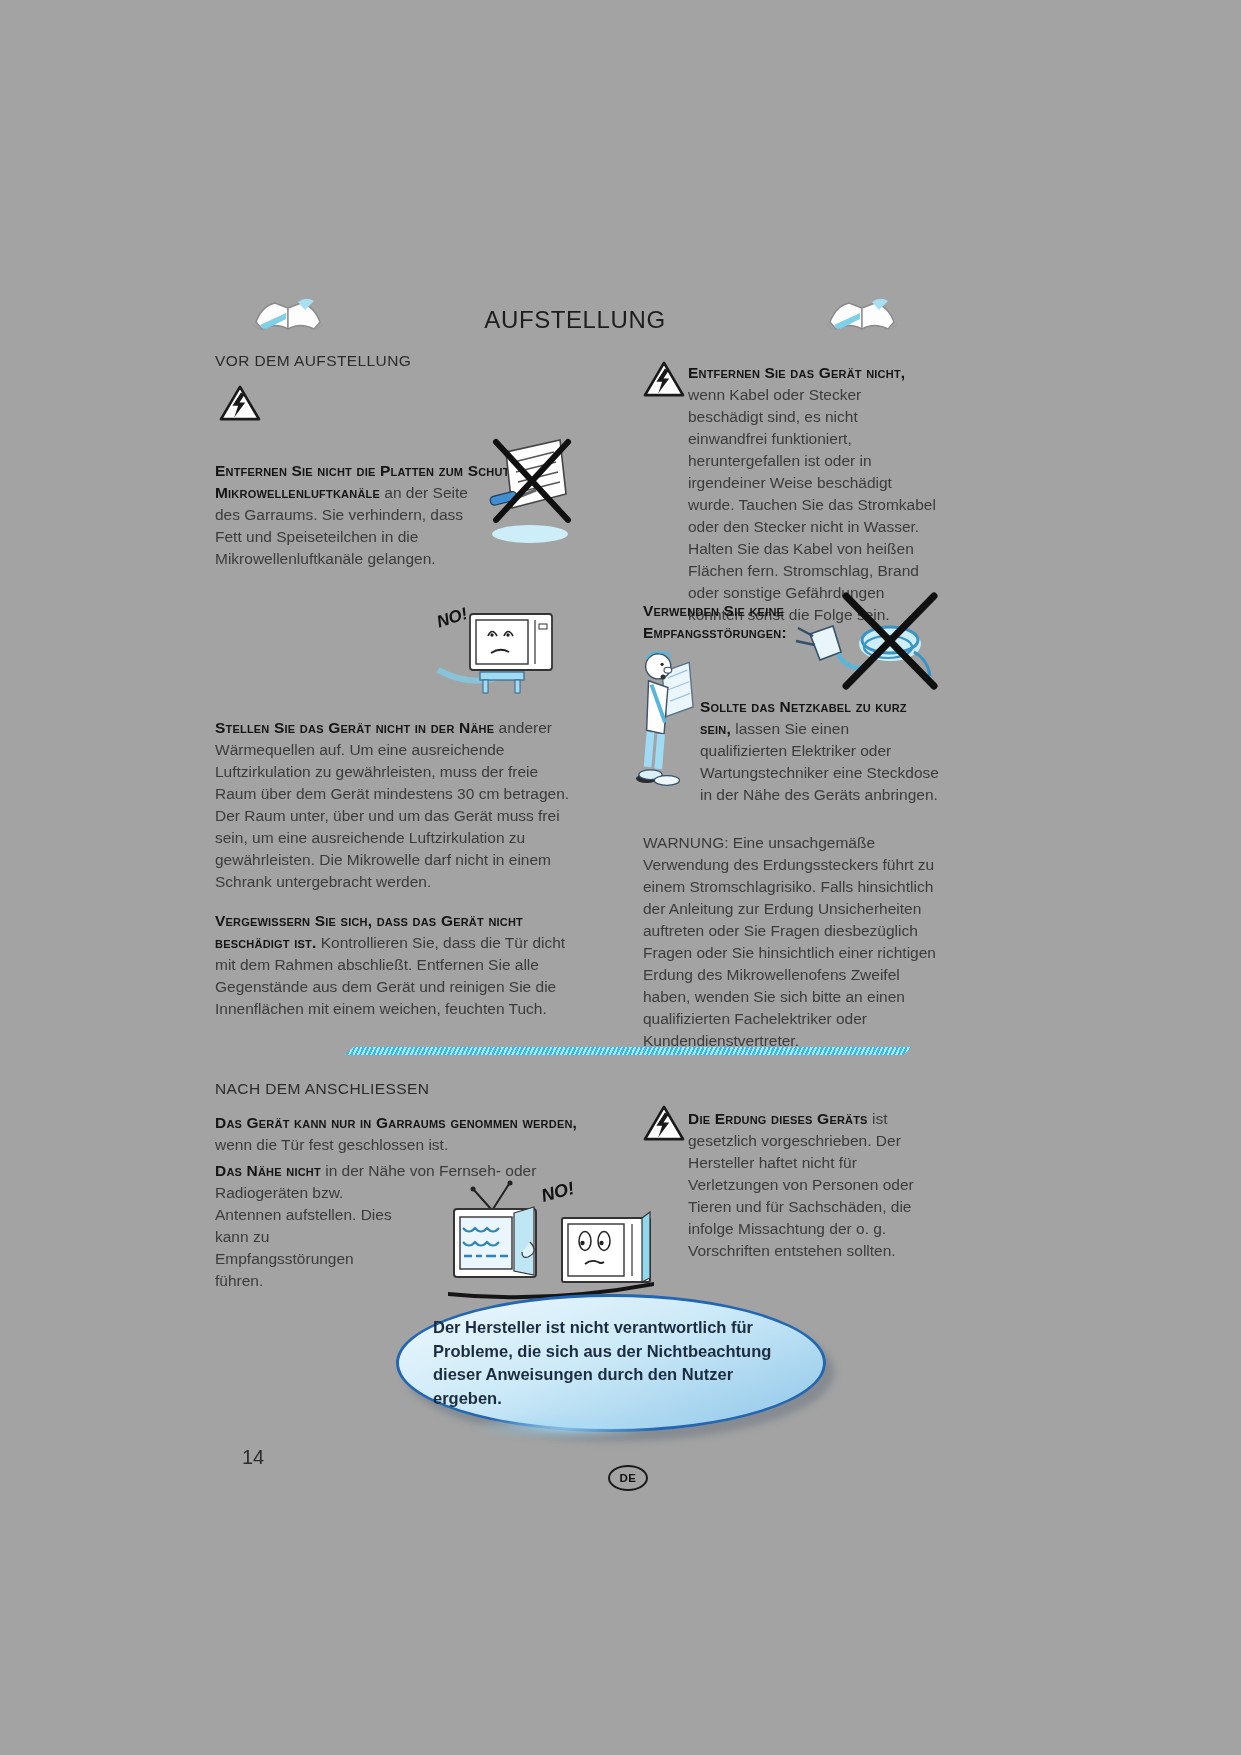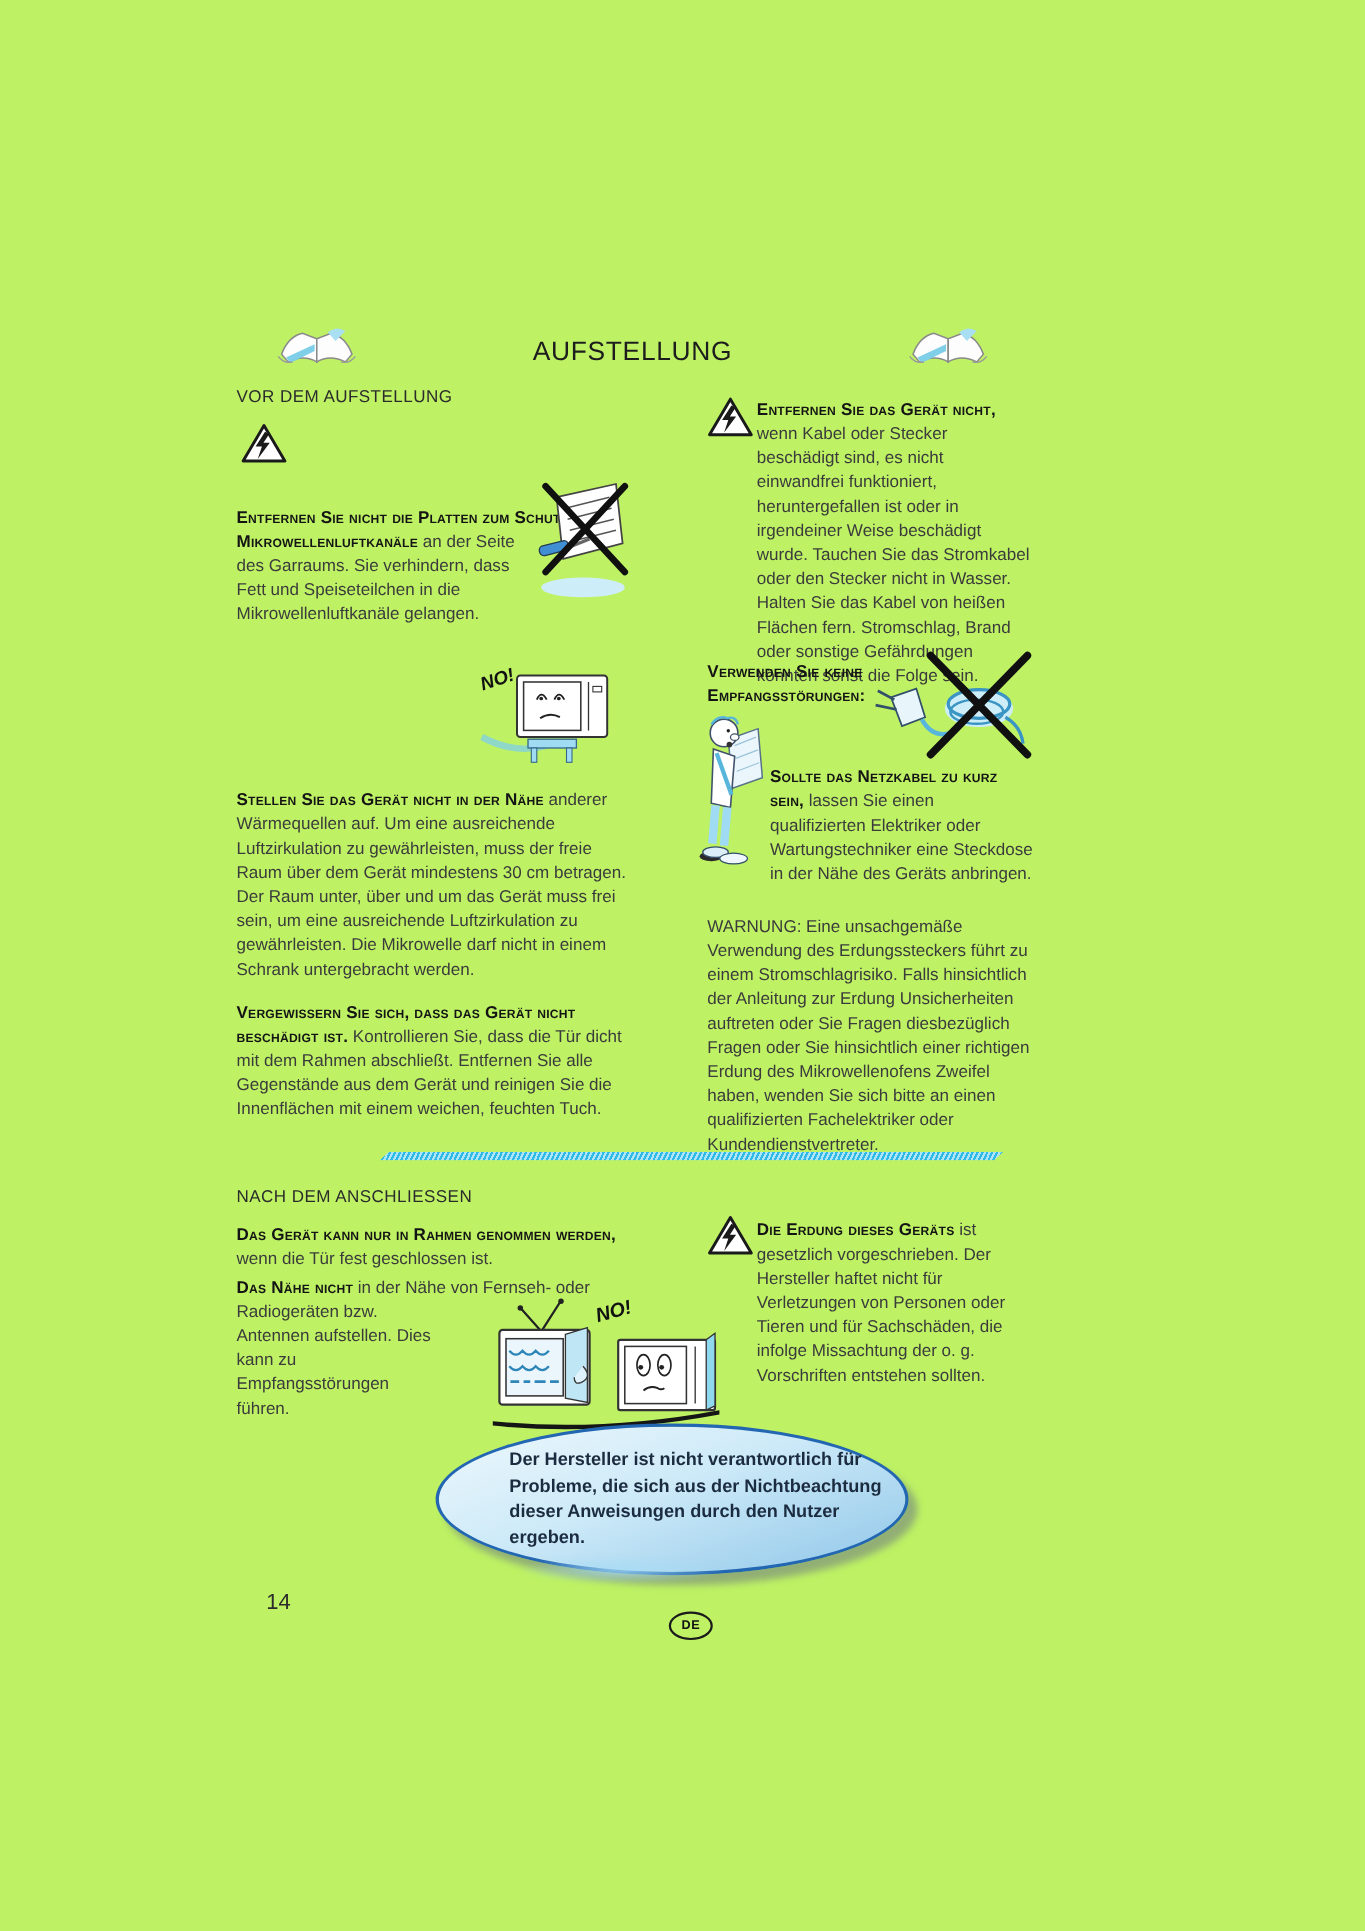--- a/index.html
+++ b/index.html
@@ -1,17 +1,17 @@
 <!DOCTYPE html>
 <html><head>
 <meta charset="utf-8">
 <style>
   html,body { margin:0; padding:0; background:#ffffff; }
   .page {
-    position:relative; width:1241px; height:1755px; background:#bef264;
+    position:relative; width:1241px; height:1755px; background:#a3a3a3;
     font-family:"Liberation Sans", sans-serif; color:#3b3b3b; overflow:hidden;
   }
   .abs { position:absolute; }
   .title {
     font-size:24px; letter-spacing:0.6px; color:#1d1d1d; text-align:center;
   }
   .sect-heading {
     font-size:15.5px; letter-spacing:0.4px; color:#2b2b2b;
   }
   .para { font-size:15.5px; line-height:22px; color:#3b3b3b; text-align:left; }
@@ -20,21 +20,21 @@
   }
   .float-spacer { float:right; }
   .divider {
     background:repeating-linear-gradient(115deg,#2fb9e7 0 2px,#aee6f7 2px 4px);
     clip-path:polygon(1.5% 0, 100% 0, 98.5% 100%, 0 100%);
   }
   .bubble {
     border:3px solid #2366b1; border-radius:50%;
     background:linear-gradient(160deg,#eef8fd 0%,#cdeaf8 45%,#8fc6e9 100%);
     box-shadow:8px 9px 7px rgba(110,120,132,0.55);
-    display:flex; align-items:center;justify-content:flex-end;
+    display:flex; align-items:center;
   }
   .bubble-text {
     font-weight:700; color:#1c2c40; font-size:16.5px; line-height:23.5px;
     padding-left:34px; width:360px;
   }
   .bubble-swoosh {
     border-radius:50%; filter:blur(2px);
     background:radial-gradient(ellipse at center, rgba(168,220,244,0.85) 0%, rgba(255,255,255,0) 70%);
   }
   .page-number { font-size:20px; color:#2b2b2b; }
@@ -175,21 +175,21 @@
 
   <div class="abs para" style="left:643px;top:832px;width:300px">
     <span>WARNUNG: Eine unsachgemäße Verwendung des Erdungssteckers führt zu einem Stromschlagrisiko. Falls hinsichtlich der Anleitung zur Erdung Unsicherheiten auftreten oder Sie Fragen diesbezüglich Fragen oder Sie hinsichtlich einer richtigen Erdung des Mikrowellenofens Zweifel haben, wenden Sie sich bitte an einen qualifizierten Fachelektriker oder Kundendienstvertreter.</span>
   </div>
 
   <div class="abs divider" style="left:345px;top:1047px;width:567px;height:8px"></div>
 
   <div class="abs sect-heading" style="left:215px;top:1080px">NACH DEM ANSCHLIESSEN</div>
 
   <div class="abs para" style="left:215px;top:1112px;width:368px">
-    <span class="lead">Das Gerät kann nur in Rahmen genommen werden,</span>
+    <span class="lead">Das Gerät kann nur in Garraums genommen werden,</span>
     <span>wenn die Tür fest geschlossen ist.</span>
   </div>
 
   <div class="abs para" style="left:215px;top:1160px;width:362px">
     <div class="float-spacer" style="width:178px;height:128px;shape-outside:inset(25px 0 0 0)"></div>
     <span class="lead">Das Nähe nicht</span>
     <span>in der Nähe von Fernseh- oder Radiogeräten bzw. Antennen aufstellen. Dies kann zu Empfangsstörungen führen.</span>
   </div>
   <div class="abs" style="left:446px;top:1178px">
     <svg width="210" height="122" viewBox="0 0 210 122">

